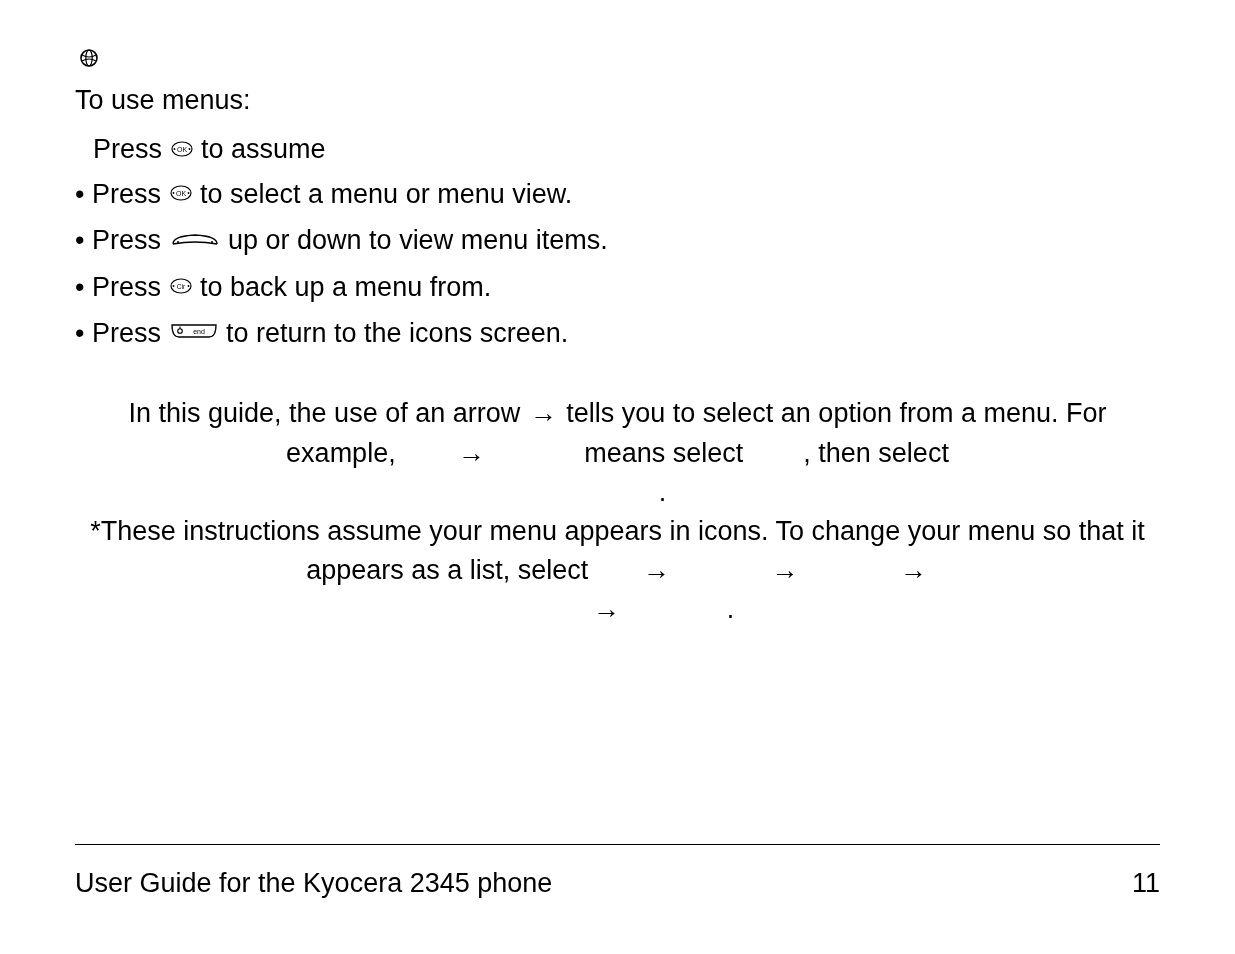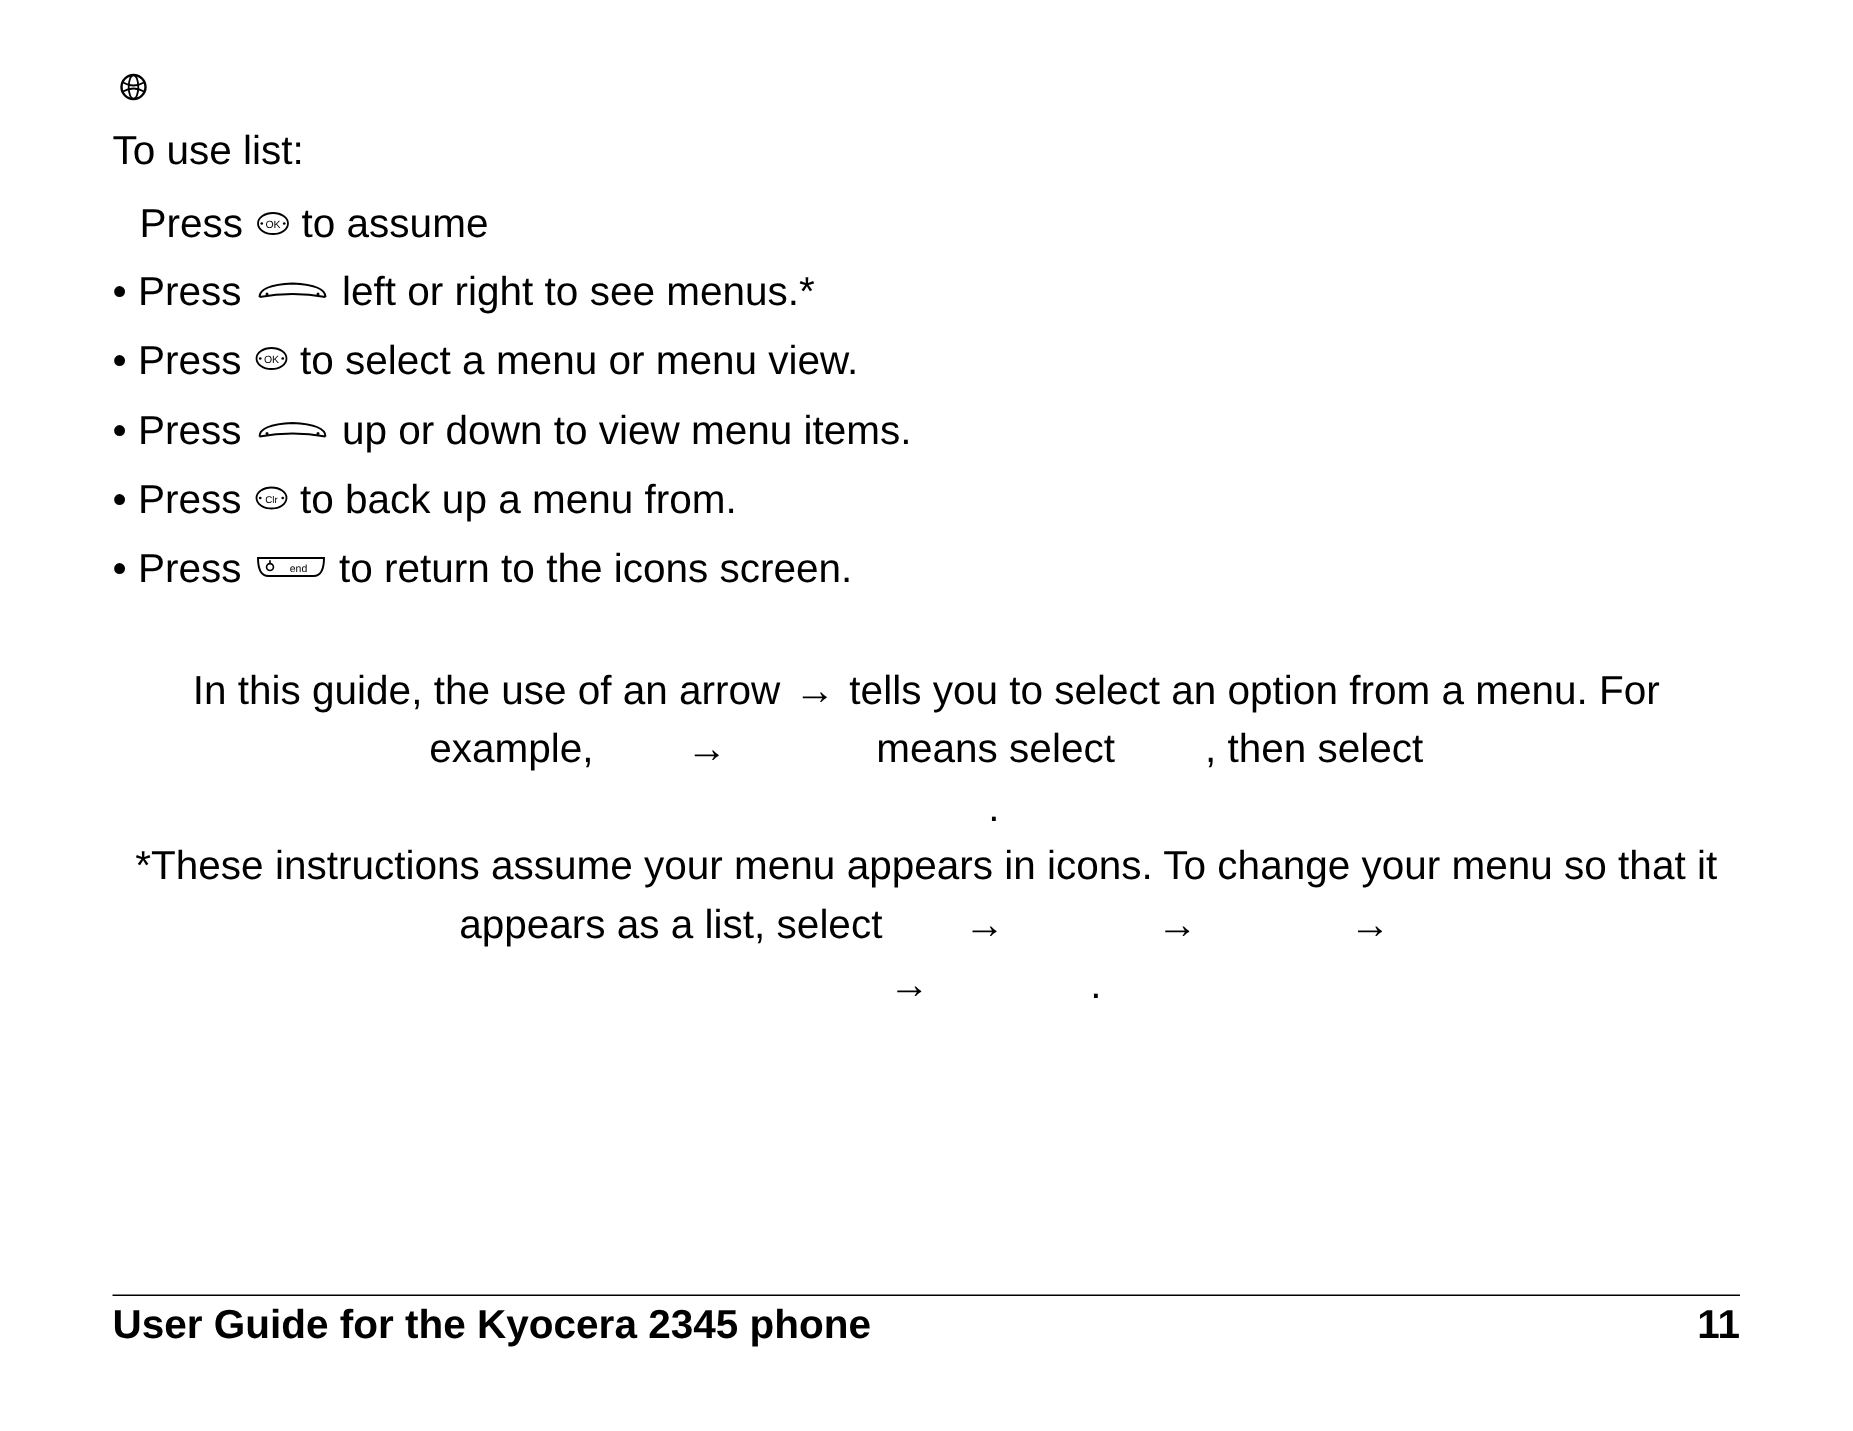--- a/index.html
+++ b/index.html
@@ -61,70 +61,57 @@
   }
   .arrow {
     padding: 0 2px;
   }
   .footer {
     position: absolute;
     bottom: 55px;
     left: 75px;
     right: 75px;
     border-top: 1.5px solid #000;
-    padding-top: 4px;
+    padding-top: 23px;
     font-size: 27px;
     display: flex;
     justify-content: space-between;
-    font-weight: bold;
   }
 </style>
 </head>
 <body>
 
 <div class="page">
 
   <span class="globe-icon">
     <svg width="20" height="20" viewBox="0 0 20 20">
       <circle cx="10" cy="10" r="8" fill="none" stroke="#000" stroke-width="1.6"></circle>
       <ellipse cx="10" cy="10" rx="3.2" ry="8" fill="none" stroke="#000" stroke-width="1.2"></ellipse>
       <path d="M3 7 Q10 11 17 7" fill="none" stroke="#000" stroke-width="1.2"></path>
       <path d="M3 13 Q10 9 17 13" fill="none" stroke="#000" stroke-width="1.2"></path>
     </svg>
   </span>
 
 
-  <div class="to-use">To use list:</div>
+  <div class="to-use">To use menus:</div>
 
   <div class="step-first">
     <span>Press </span>
     <span class="inline-icon">
       <svg width="24" height="18" viewBox="0 0 24 18">
         <ellipse cx="12" cy="9" rx="10" ry="7" fill="none" stroke="#000" stroke-width="1.2"></ellipse>
         <text x="12" y="12" text-anchor="middle" font-size="7" font-family="Arial" fill="#000">OK</text>
         <circle cx="4.5" cy="9" r="0.9" fill="#000"></circle>
         <circle cx="19.5" cy="9" r="0.9" fill="#000"></circle>
       </svg>
     </span>
     <span> to assume</span>
   </div>
 
   <ul class="bullet-list">
-    <li>
-      <span>Press </span>
-      <span class="inline-icon">
-        <svg width="52" height="18" viewBox="0 0 52 18">
-          <path d="M4 14 Q4 6 26 5 Q48 6 48 14" fill="none" stroke="#000" stroke-width="1.3"></path>
-          <path d="M4 14 Q26 10 48 14" fill="none" stroke="#000" stroke-width="1.3"></path>
-          <circle cx="9" cy="12" r="1" fill="#000"></circle>
-          <circle cx="43" cy="12" r="1" fill="#000"></circle>
-        </svg>
-      </span>
-      <span> left or right to see menus.*</span>
-    </li>
     <li>
       <span>Press </span>
       <span class="inline-icon">
         <svg width="24" height="18" viewBox="0 0 24 18">
           <ellipse cx="12" cy="9" rx="10" ry="7" fill="none" stroke="#000" stroke-width="1.2"></ellipse>
           <text x="12" y="12" text-anchor="middle" font-size="7" font-family="Arial" fill="#000">OK</text>
           <circle cx="4.5" cy="9" r="0.9" fill="#000"></circle>
           <circle cx="19.5" cy="9" r="0.9" fill="#000"></circle>
         </svg>
       </span>

